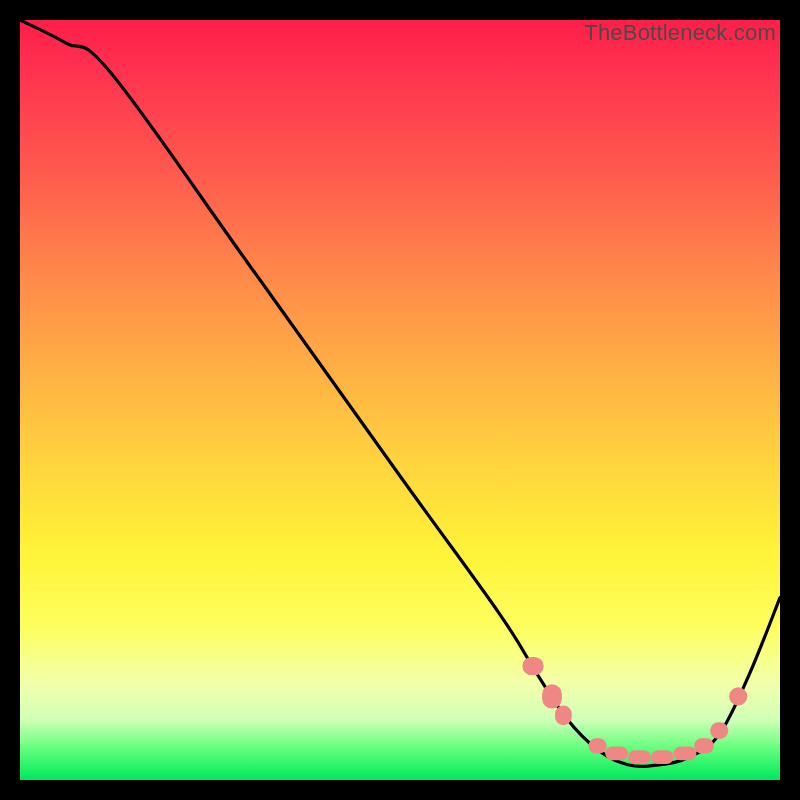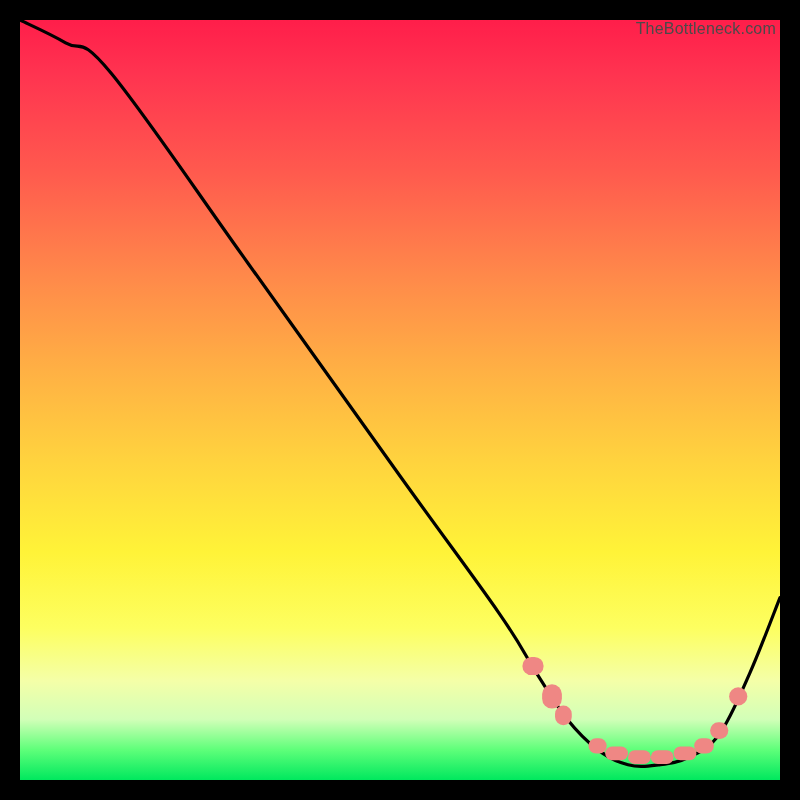--- a/index.html
+++ b/index.html
@@ -40,21 +40,21 @@
       #d2ffb8 92%,
       #5fff7a 96%,
       #00e85e 100%
     );
   }
   .watermark {
     position: absolute;
     top: 0px;
     right: 4px;
     color: #4a4a4a;
-    font-size: 16px;
+    font-size: 22px;
     font-weight: 500;
     letter-spacing: 0.2px;
     z-index: 5;
   }
   svg.curve {
     position: absolute;
     left: 0;
     top: 0;
     width: 760px;
     height: 760px;

